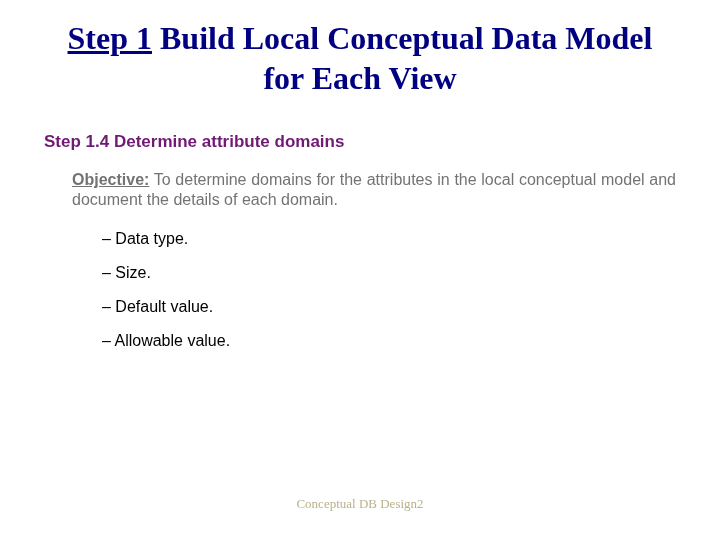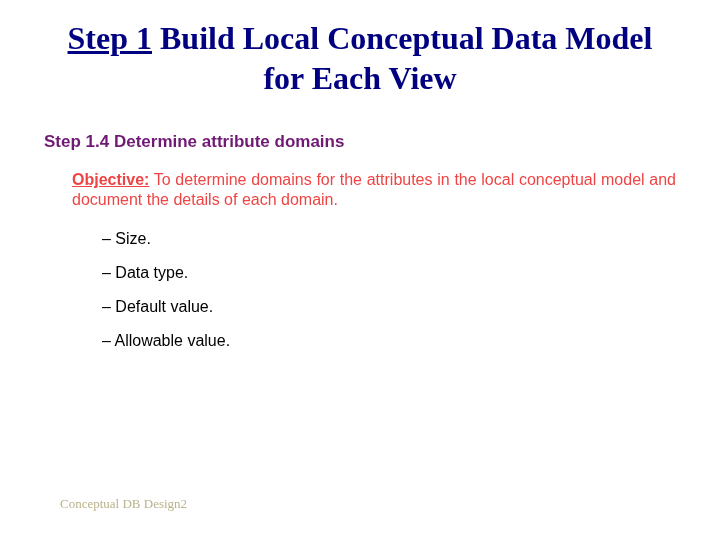--- a/index.html
+++ b/index.html
@@ -21,21 +21,21 @@
   }
   .title .u { text-decoration: underline; }
   .section-heading {
     font-size: 17px;
     font-weight: bold;
     color: #701a75;
     margin: 0 0 18px 0;
   }
   .objective {
     font-size: 16px;
-    color: #ef4444;
+    color: #737373;
     margin: 0 0 20px 28px;
     text-align: justify;
     line-height: 1.25;
   }
   .objective .lbl { font-weight: bold; text-decoration: underline; }
   .bullets {
     list-style: none;
     margin-left: 58px;
   }
   .bullets li {
@@ -45,42 +45,42 @@
   }
   .bullets li::before {
     content: "–  ";
   }
   .footer {
     position: absolute;
     left: 60px;
     bottom: 28px;
     right: 60px;
     display: flex;
-    justify-content: flex-start;
+    justify-content: center;
     font-size: 13px;
     color: #b9b28a;
     font-family: "Times New Roman", Times, serif;
   }
 </style>
 </head>
 <body>
 
 <h1 class="title">
   <span class="u">Step 1</span><span> Build Local Conceptual Data Model for Each View</span>
 </h1>
 
 <div class="section-heading">Step 1.4  Determine attribute domains</div>
 
 <p class="objective">
   <span class="lbl">Objective:</span><span> To determine domains for the attributes in the local conceptual model and document the details of each domain.</span>
 </p>
 
 <ul class="bullets">
+  <li>Data type.</li>
   <li>Size.</li>
-  <li>Data type.</li>
   <li>Default value.</li>
   <li>Allowable value.</li>
 </ul>
 
 <div class="footer">
   <span>Conceptual DB Design</span>
   <span>2</span>
 </div>
 
 </body></html>

